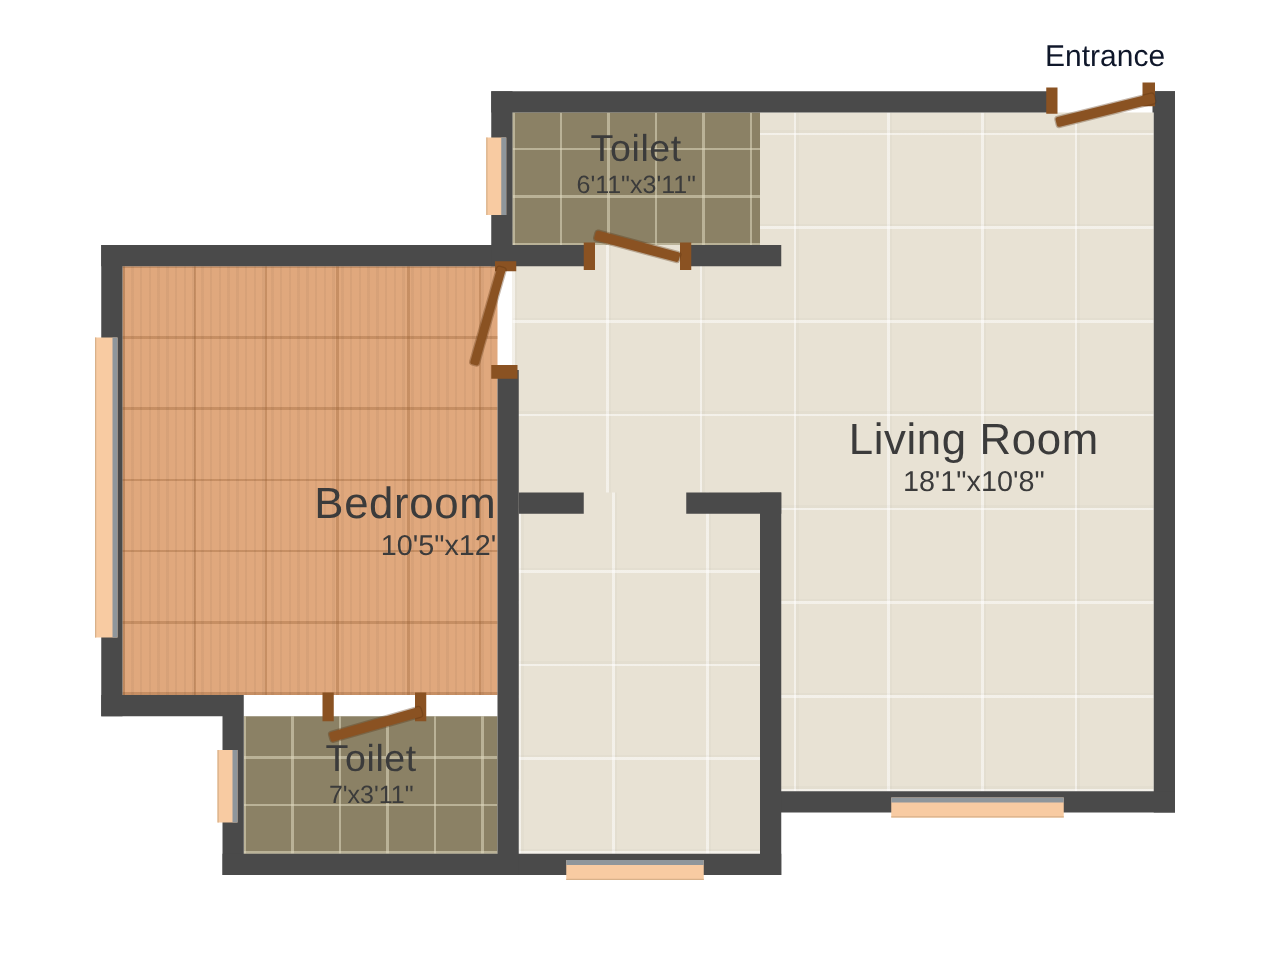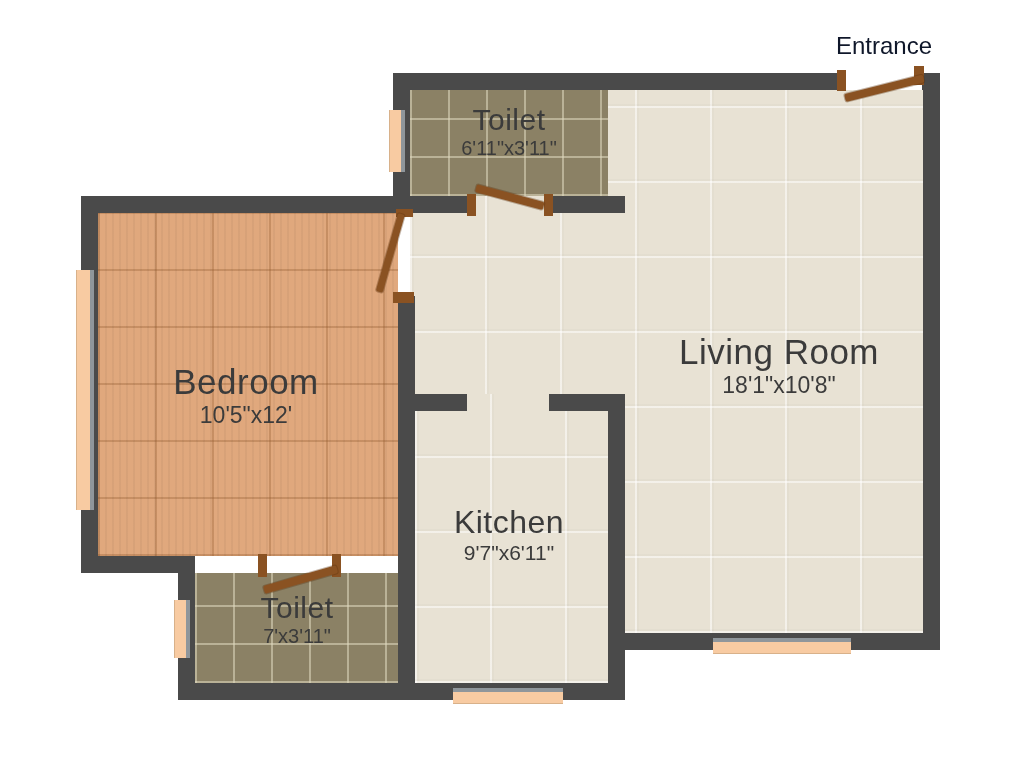--- a/index.html
+++ b/index.html
@@ -82,21 +82,21 @@
   #d-t2-jamb-r  { left: 332px; top: 554px; width:  9px; height: 23px; }
   #d-t2-leaf    { left: 264px; top: 586px; width: 76px; height:  8px;
                   transform-origin: left center; transform: rotate(-16deg); }
   
   .room-label { position: absolute; z-index: 5; text-align: center; color: #3b3b3b; }
   .room-name  { line-height: 1.05; letter-spacing: 0.5px; }
   .room-dims  { line-height: 1.25; }
   #lbl-toilet1 { left: 409px; top: 104px; width: 200px; }
   #lbl-toilet1 .room-name { font-size: 30px; }
   #lbl-toilet1 .room-dims { font-size: 20px; }
-  #lbl-bedroom { left:  95px; top: 364px; width: 302px; }
+  #lbl-bedroom { left:  95px; top: 385px; width: 302px; text-align: right; }
   #lbl-bedroom .room-name { font-size: 35px; }
   #lbl-bedroom .room-dims { font-size: 23px; }
   #lbl-living  { left: 628px; top: 334px; width: 302px; }
   #lbl-living .room-name { font-size: 35px; }
   #lbl-living .room-dims { font-size: 23px; }
   #lbl-kitchen { left: 410px; top: 506px; width: 198px; }
   #lbl-kitchen .room-name { font-size: 32px; }
   #lbl-kitchen .room-dims { font-size: 21px; }
   #lbl-toilet2 { left: 196px; top: 592px; width: 202px; }
   #lbl-toilet2 .room-name { font-size: 30px; }
@@ -163,23 +163,19 @@
   <div class="room-label" id="lbl-bedroom">
     <div class="room-name">Bedroom</div>
     <div class="room-dims">10'5"x12'</div>
   </div>
 
   <div class="room-label" id="lbl-living">
     <div class="room-name">Living Room</div>
     <div class="room-dims">18'1"x10'8"</div>
   </div>
 
-  <div class="room-label" id="lbl-kitchen">
-    <div class="room-name">Kitchen</div>
-    <div class="room-dims">9'7"x6'11"</div>
-  </div>
 
   <div class="room-label" id="lbl-toilet2">
     <div class="room-name">Toilet</div>
     <div class="room-dims">7'x3'11"</div>
   </div>
 
 </div>
 
 </body></html>

